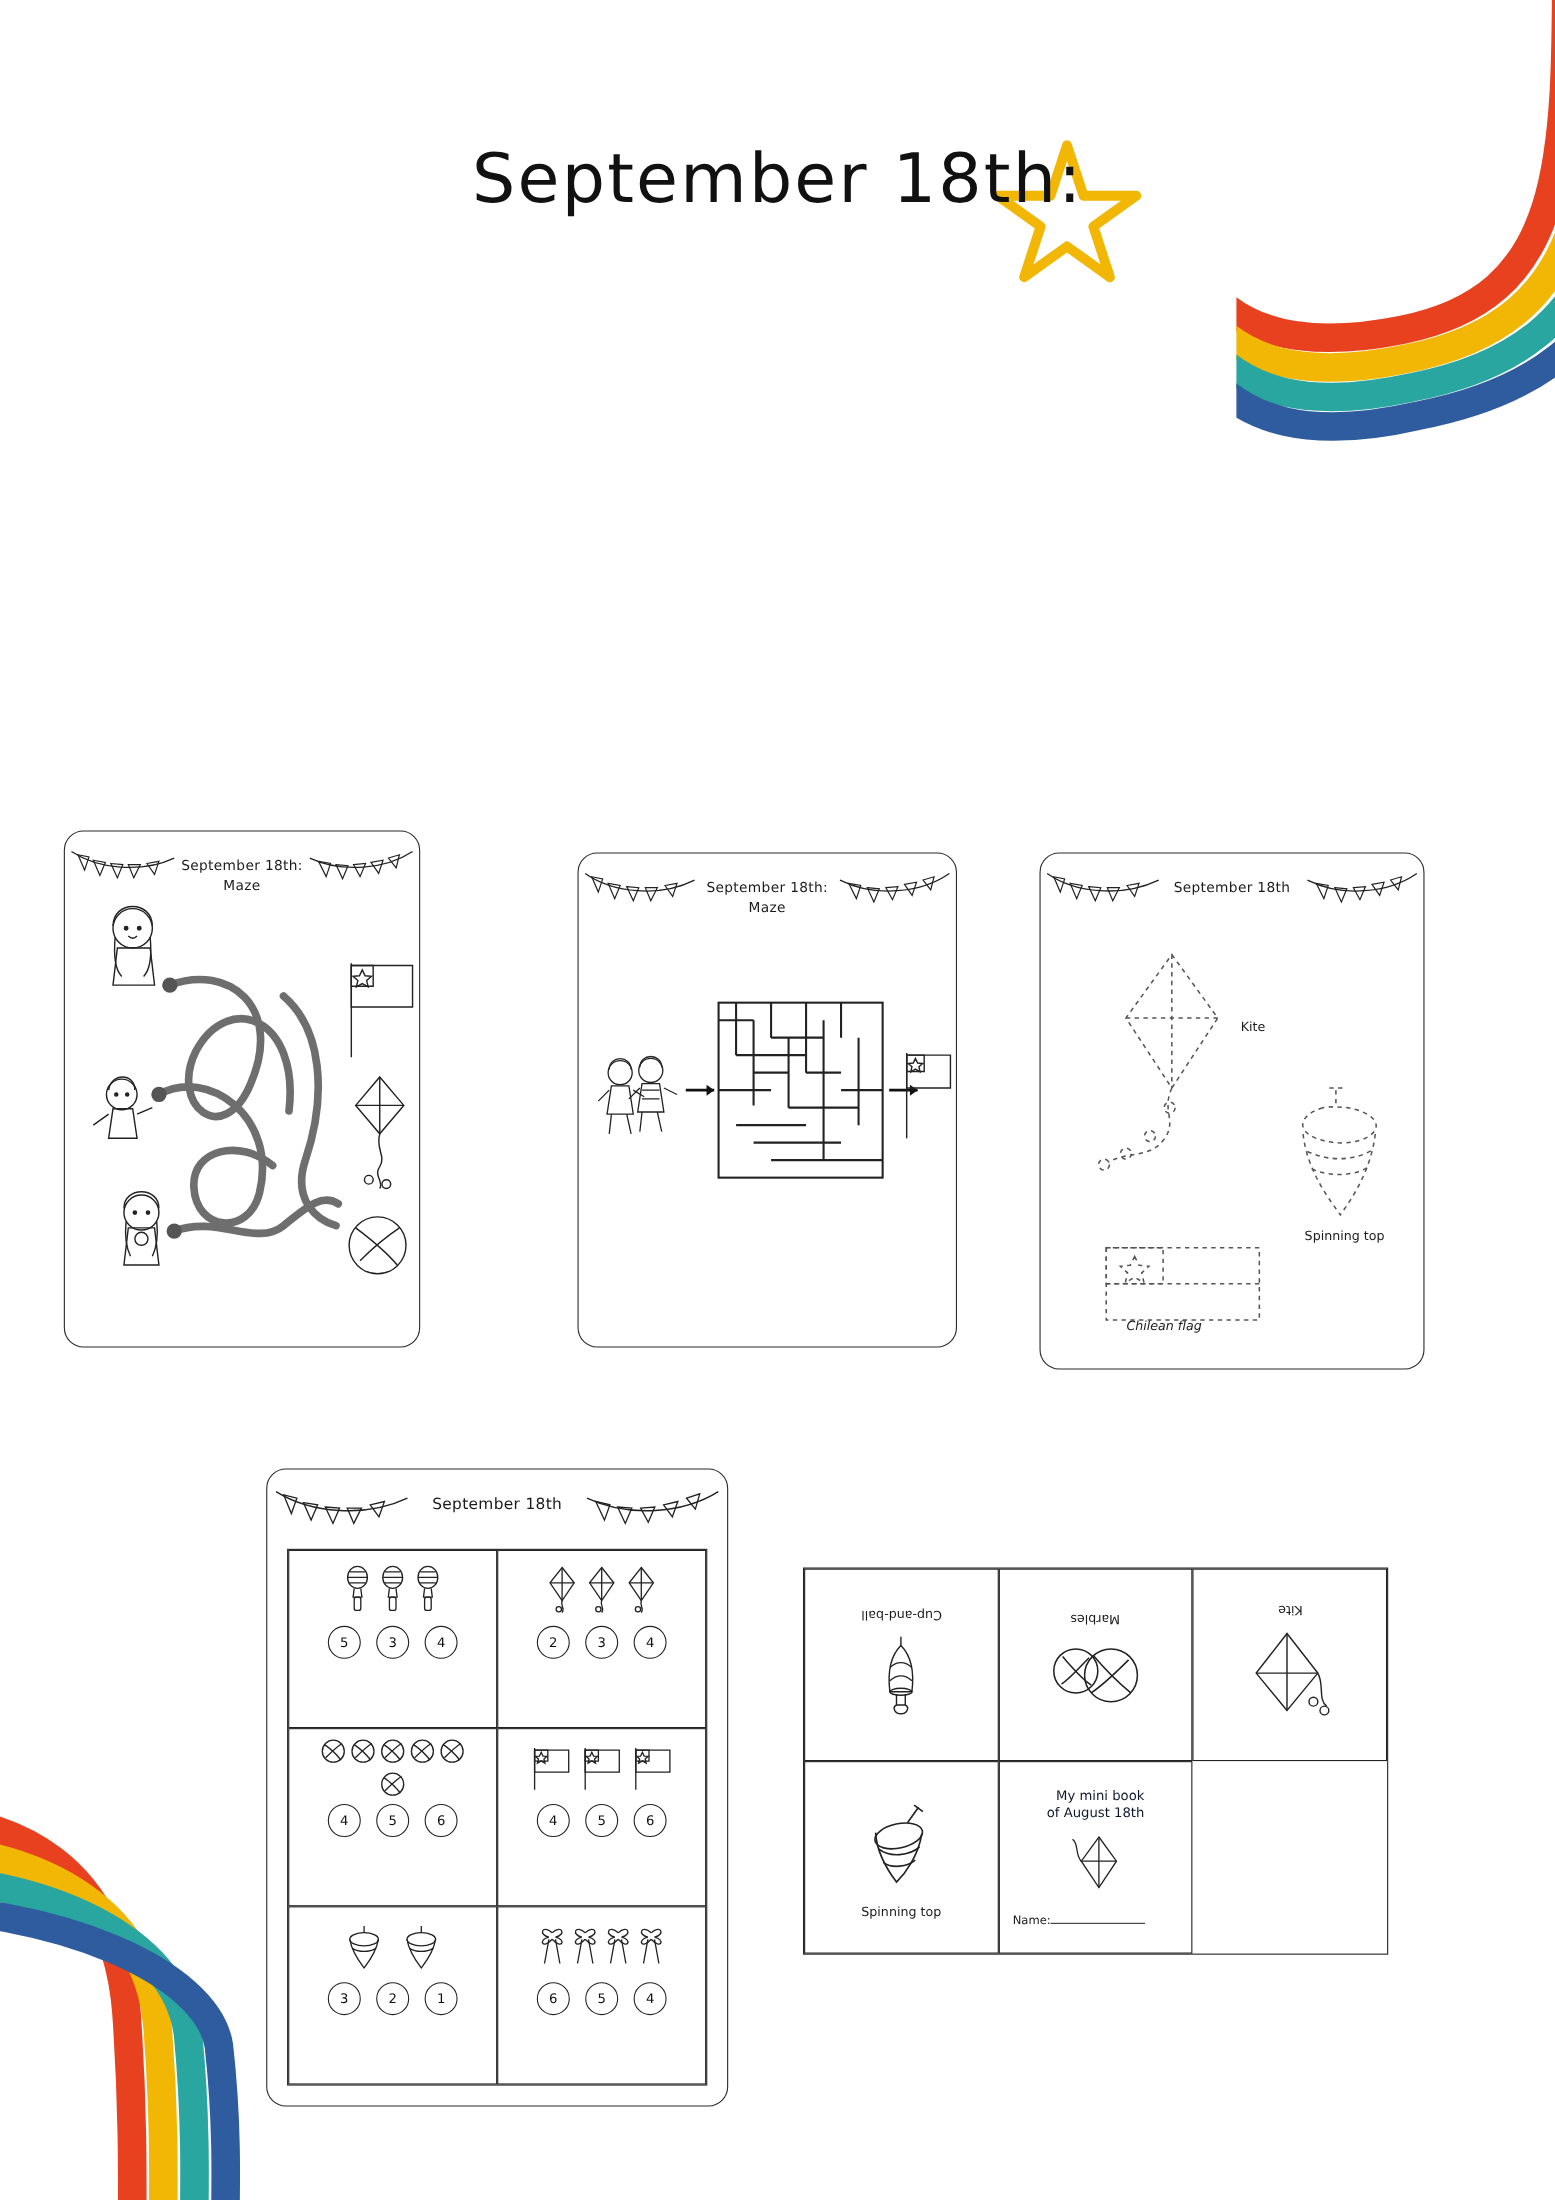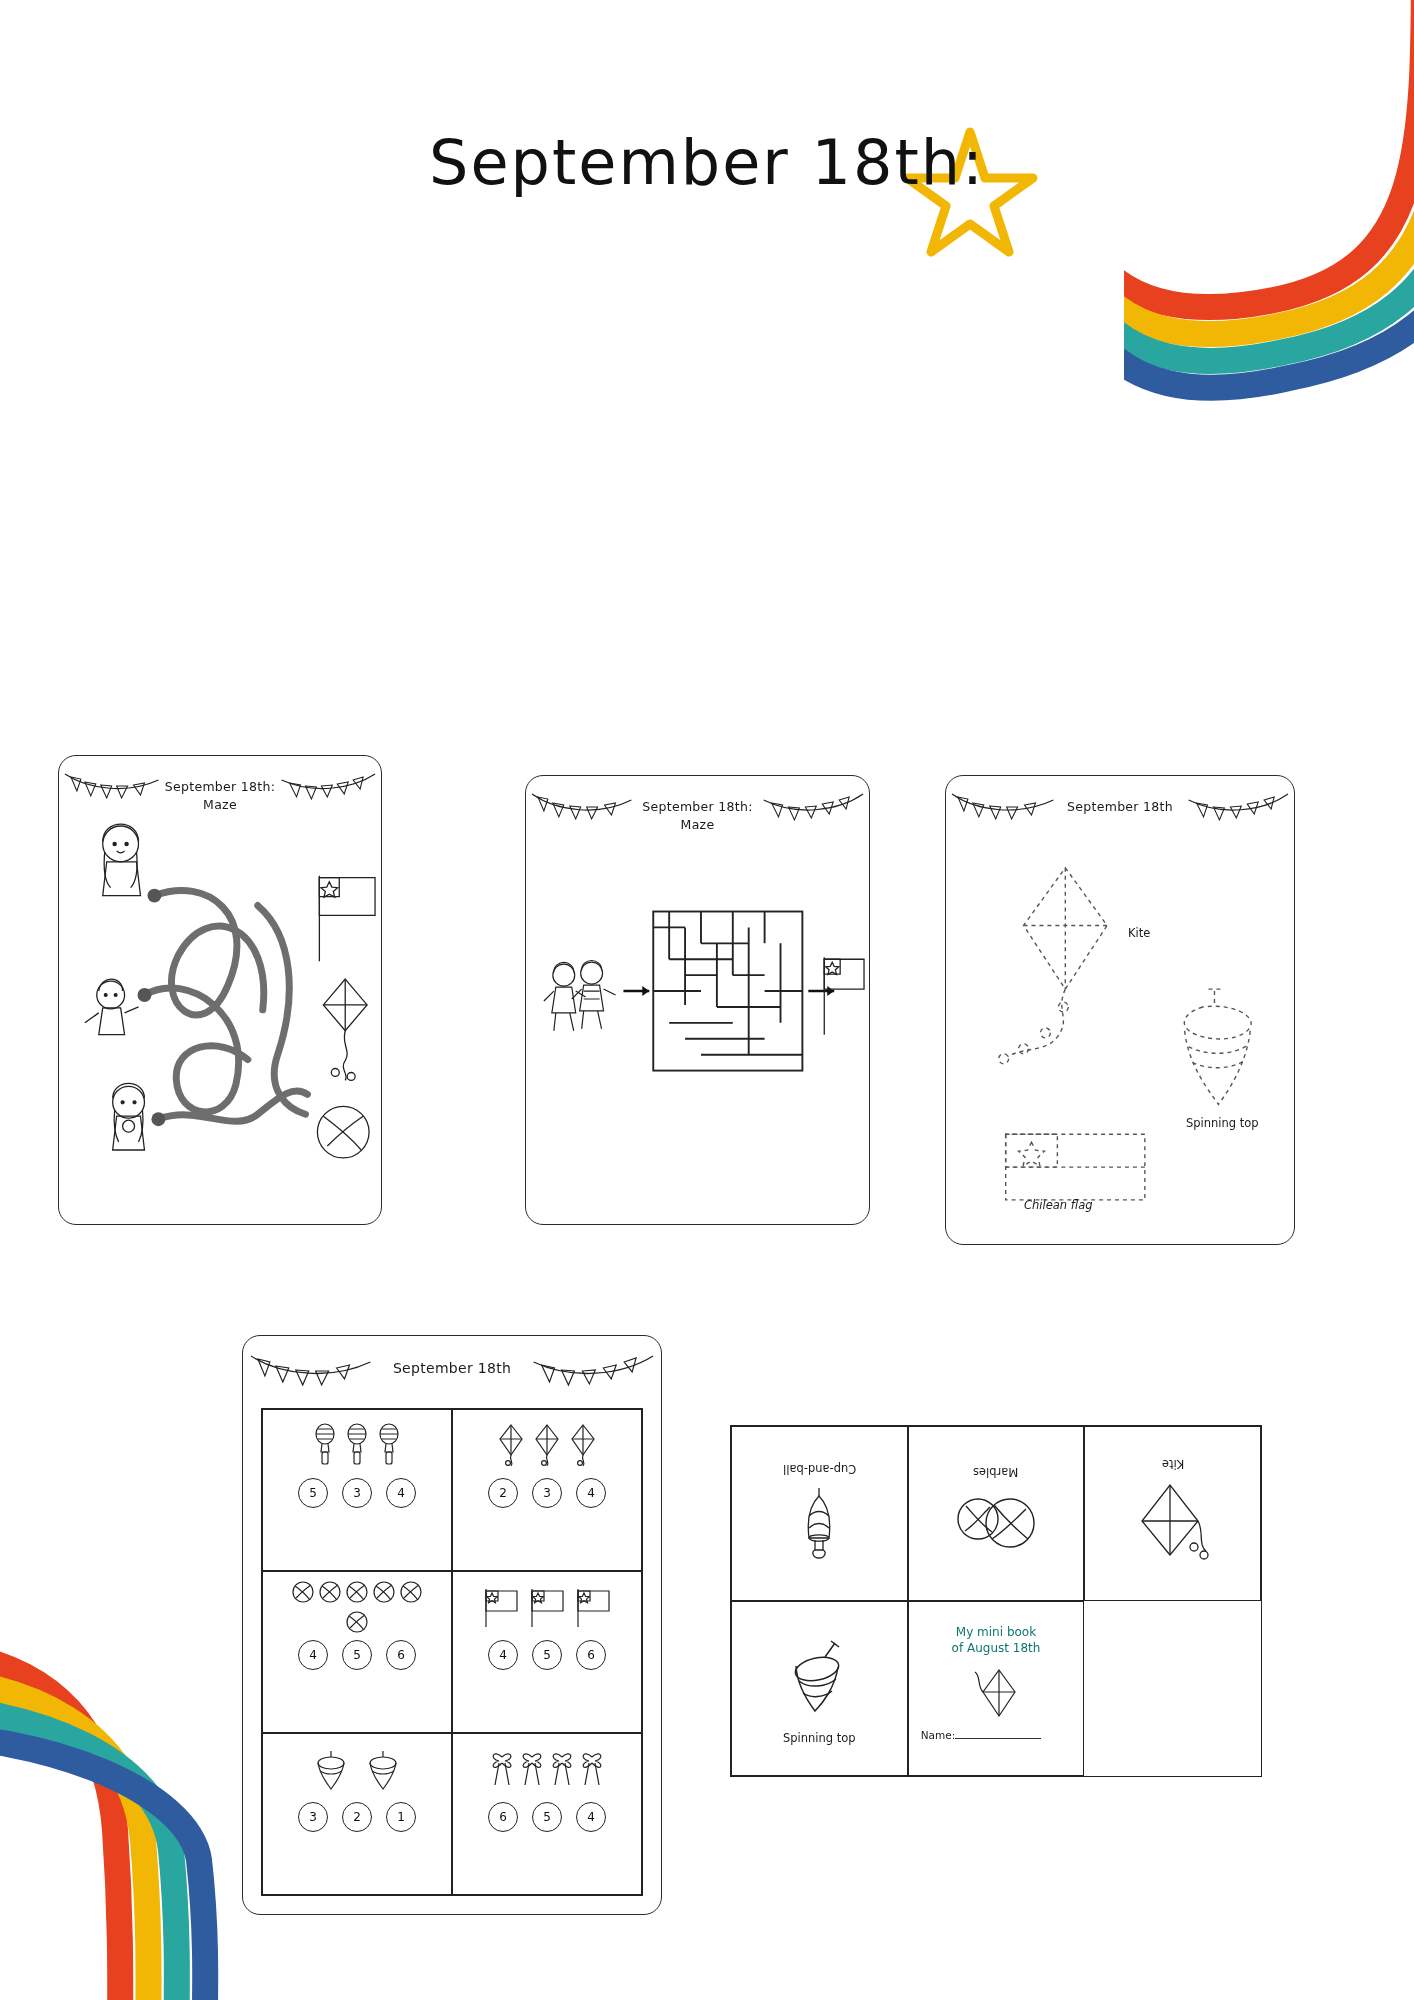--- a/index.html
+++ b/index.html
@@ -162,25 +162,26 @@
   .mb-label {
     font-size: 11.5px;
     color: #1b1b1b;
   }
   .mb-label.top { margin-bottom: 4px; }
   .mb-label.bottom { margin-top: 6px; }
   .flip { transform: rotate(180deg); }
   .mb-cover-title {
     font-size: 12px;
     line-height: 1.35;
-    text-align: center;
-    color: #0f766e;
+    text-align: right;
+    color: #0f172a;
   }
   .mb-name {
     font-size: 10.5px;
+    margin-top: 10px;
     align-self: flex-start;
     margin-left: 12px;
   }
   .mb-name .line {
     display: inline-block;
     width: 86px;
     border-bottom: 1px solid #333;
     height: 10px;
   }
 

